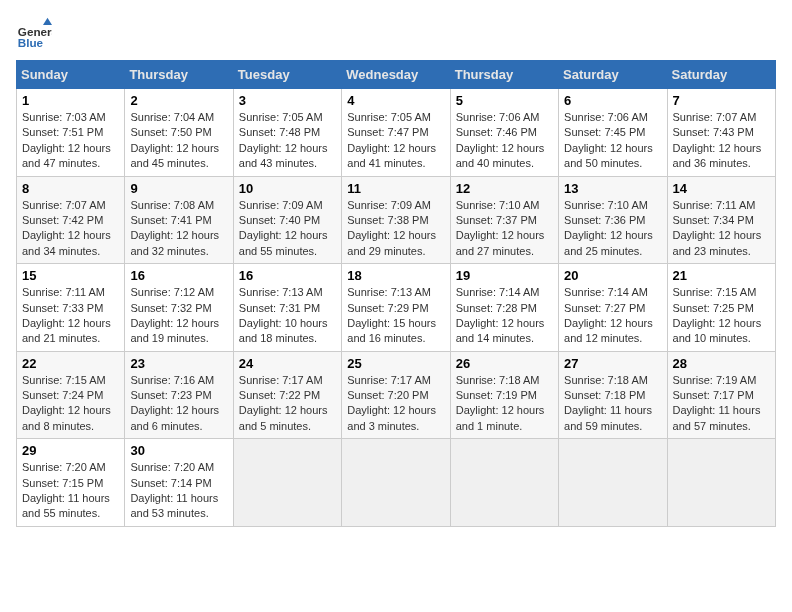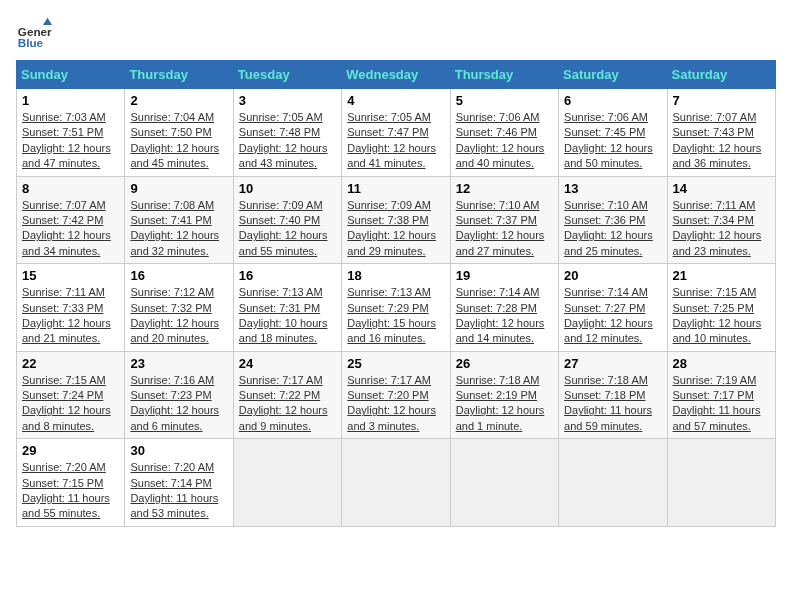--- a/index.html
+++ b/index.html
@@ -38,21 +38,21 @@
       font-weight: normal;
       color: #555;
     }
     table {
       width: 100%;
       border-collapse: collapse;
       font-size: 11px;
     }
     thead tr th {
       background-color: #2e6db4;
-      color: #5eead4;
+      color: #e5e5e5;
       padding: 6px 4px;
       text-align: left;
       font-size: 13px;
       border: 1px solid #2e6db4;
     }
     tbody tr td {
       border: 1px solid #ccc;
       padding: 4px 5px;
       vertical-align: top;
       background: #fff;
@@ -64,21 +64,20 @@
     }
     .day-num {
       font-weight: bold;
       font-size: 13px;
       display: block;
       margin-bottom: 2px;
     }
     .cell-content {
       color: #333;
       line-height: 1.4;
-      text-decoration: underline;
     }
     td.empty {
       background: #f0f0f0;
     }
   </style>
 </head>
 <body>
 
 <div class="header">
   <div class="logo">
@@ -230,21 +229,21 @@
   <span>Sunrise: 7:11 AM</span><br>
   <span>Sunset: 7:33 PM</span><br>
   <span>Daylight: 12 hours and 21 minutes.</span>
 </div>
         </td>
         <td>
           <span class="day-num">16</span>
 <div class="cell-content">
   <span>Sunrise: 7:12 AM</span><br>
   <span>Sunset: 7:32 PM</span><br>
-  <span>Daylight: 12 hours and 20 minutes.</span>
+  <span>Daylight: 12 hours and 19 minutes.</span>
 </div>
         </td>
         <td>
           <span class="day-num">16</span>
 <div class="cell-content">
   <span>Sunrise: 7:13 AM</span><br>
   <span>Sunset: 7:31 PM</span><br>
   <span>Daylight: 10 hours and 18 minutes.</span>
 </div>
         </td>
@@ -296,36 +295,36 @@
   <span>Sunrise: 7:16 AM</span><br>
   <span>Sunset: 7:23 PM</span><br>
   <span>Daylight: 12 hours and 6 minutes.</span>
 </div>
         </td>
         <td>
           <span class="day-num">24</span>
 <div class="cell-content">
   <span>Sunrise: 7:17 AM</span><br>
   <span>Sunset: 7:22 PM</span><br>
-  <span>Daylight: 12 hours and 9 minutes.</span>
+  <span>Daylight: 12 hours and 5 minutes.</span>
 </div>
         </td>
         <td>
           <span class="day-num">25</span>
 <div class="cell-content">
   <span>Sunrise: 7:17 AM</span><br>
   <span>Sunset: 7:20 PM</span><br>
   <span>Daylight: 12 hours and 3 minutes.</span>
 </div>
         </td>
         <td>
           <span class="day-num">26</span>
 <div class="cell-content">
   <span>Sunrise: 7:18 AM</span><br>
-  <span>Sunset: 2:19 PM</span><br>
+  <span>Sunset: 7:19 PM</span><br>
   <span>Daylight: 12 hours and 1 minute.</span>
 </div>
         </td>
         <td>
           <span class="day-num">27</span>
 <div class="cell-content">
   <span>Sunrise: 7:18 AM</span><br>
   <span>Sunset: 7:18 PM</span><br>
   <span>Daylight: 11 hours and 59 minutes.</span>
 </div>

